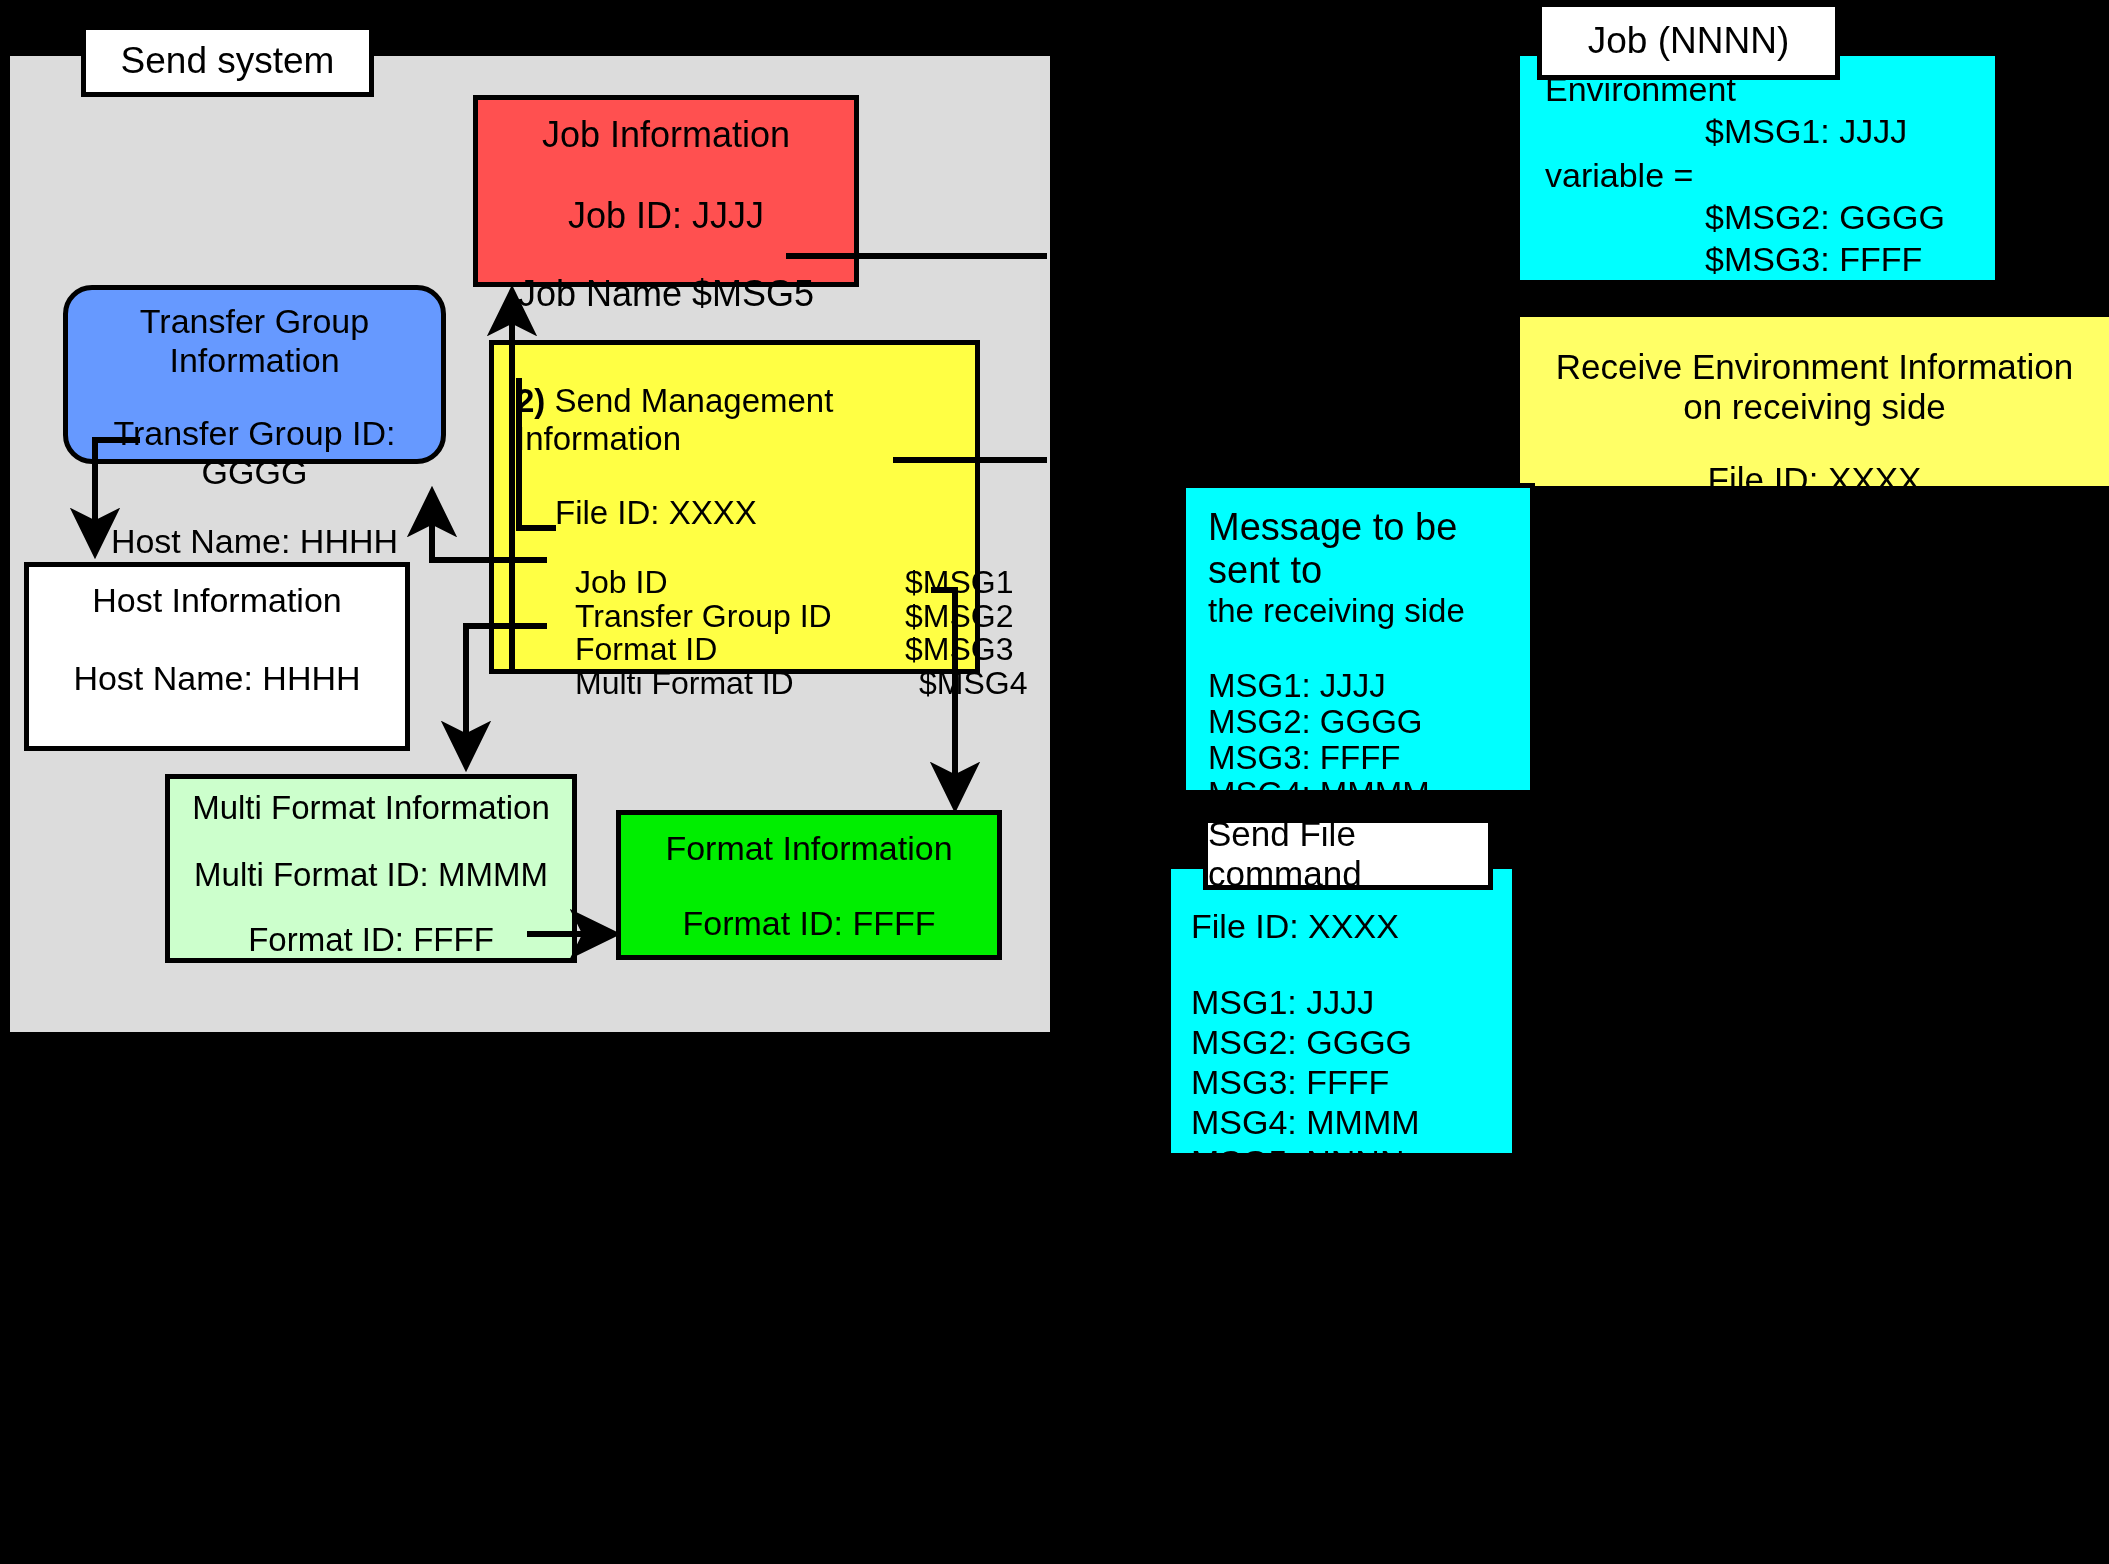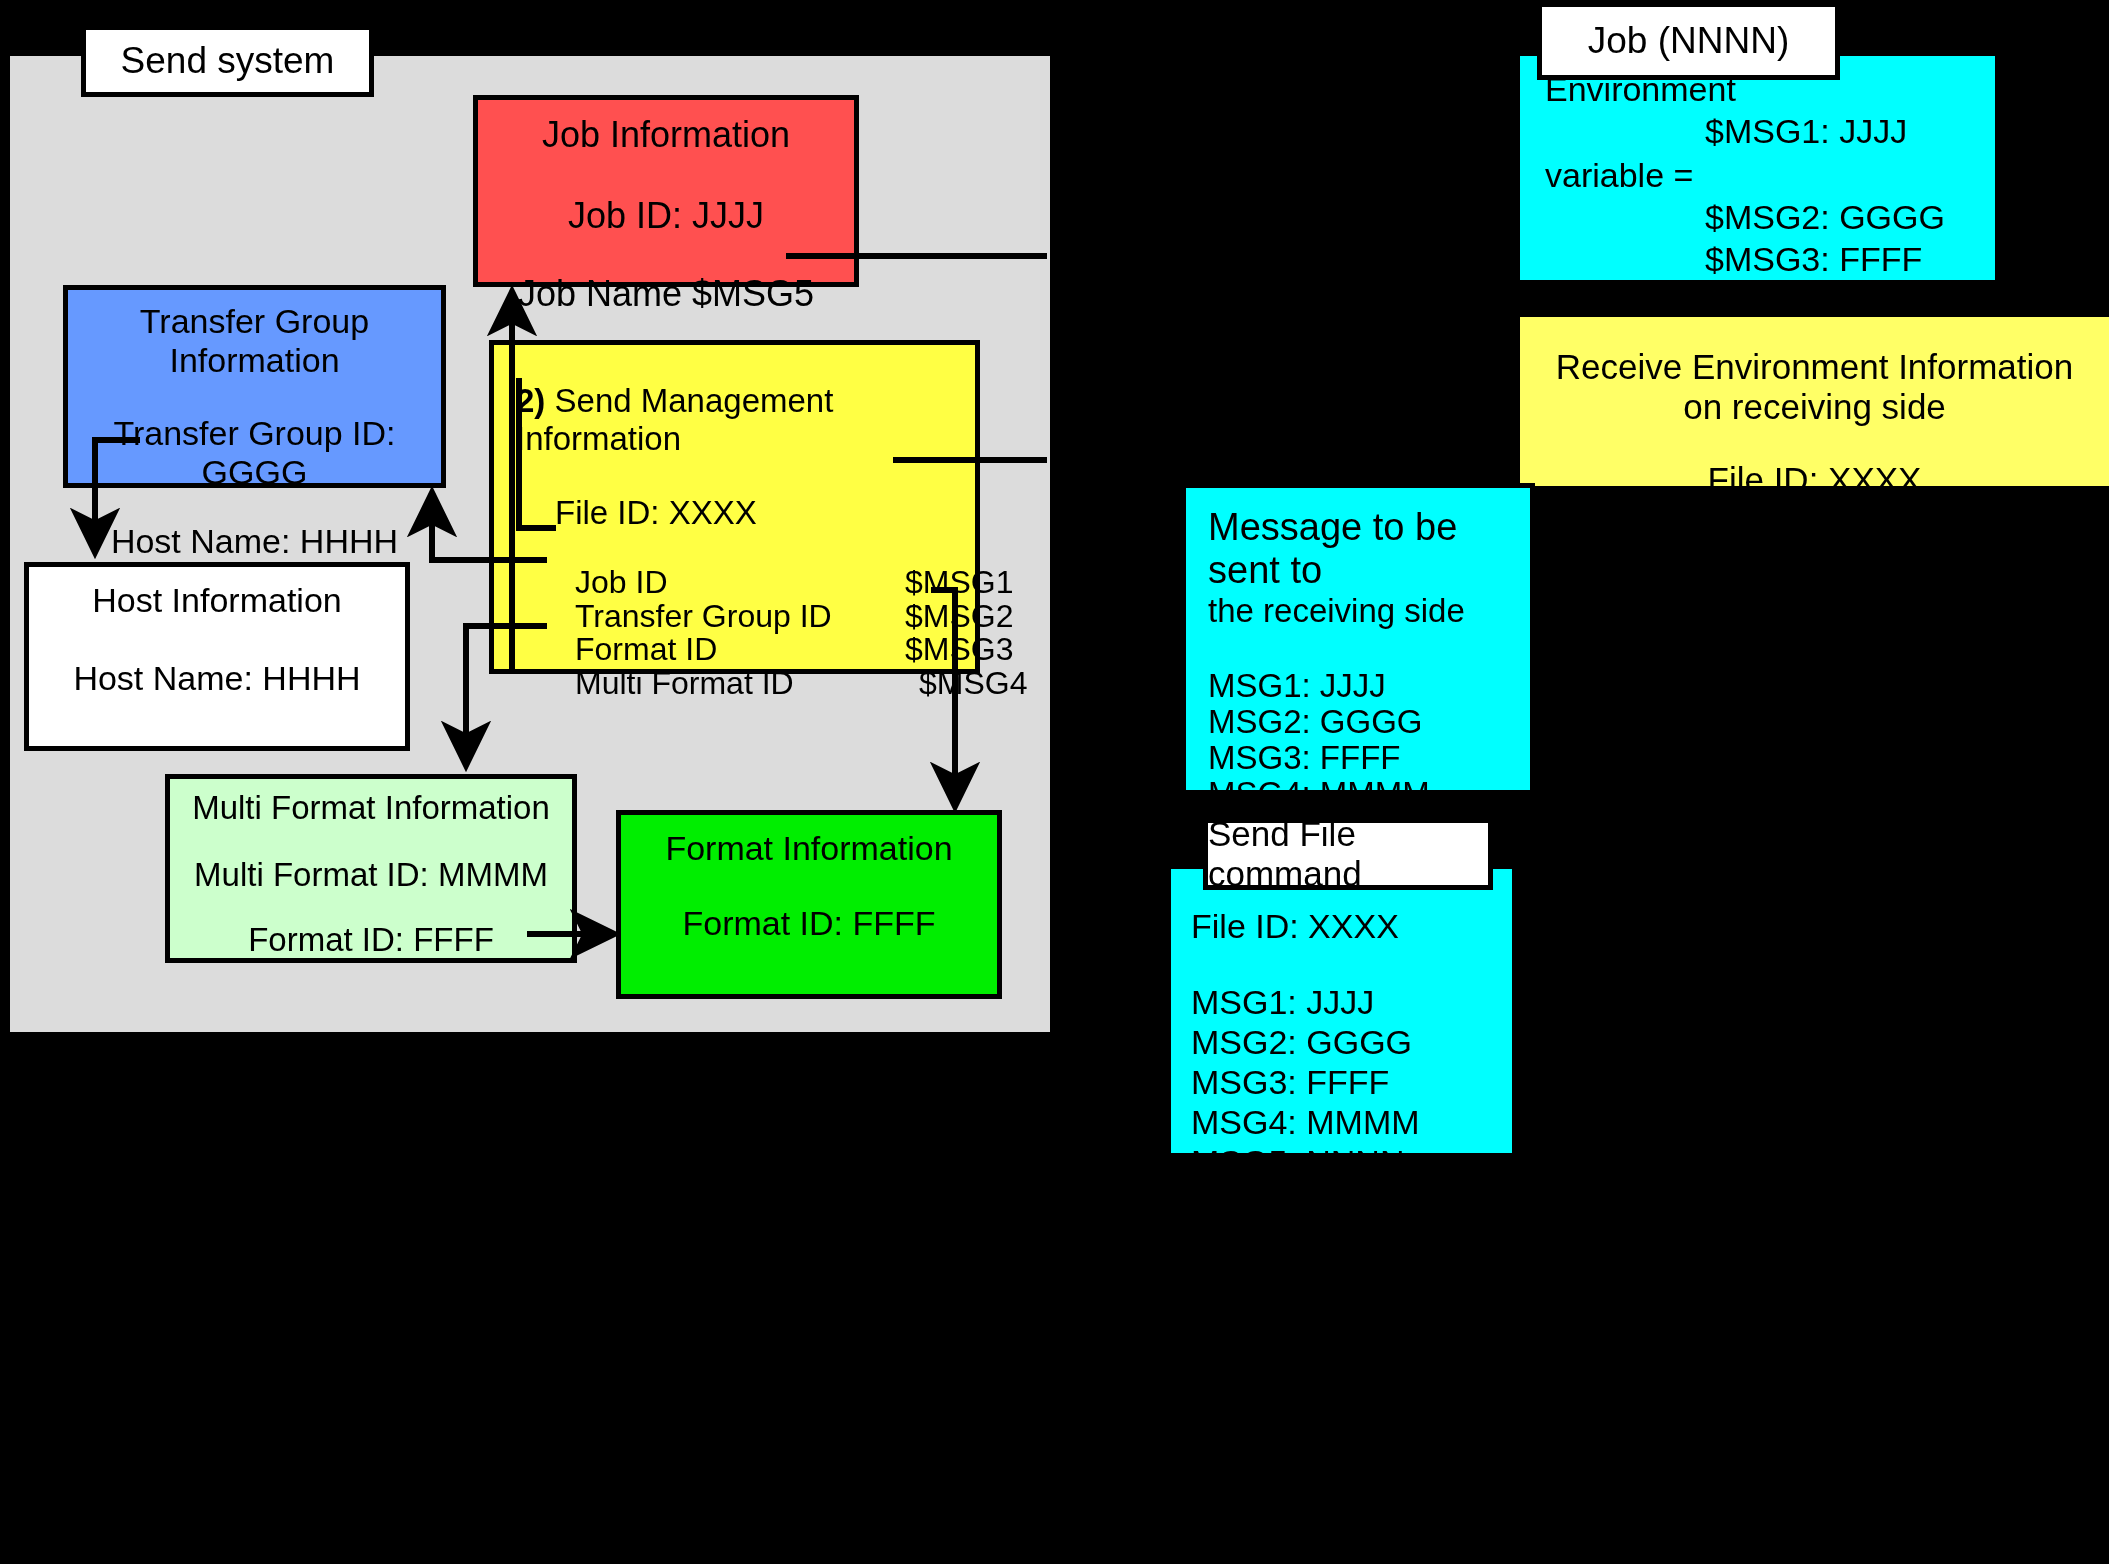--- a/index.html
+++ b/index.html
@@ -84,41 +84,41 @@
     </g>
   </svg>
 
   <div class="box" style="left:473px;top:95px;width:386px;height:192px;background:#ff5050;z-index:20;
               justify-content:flex-start;padding-top:14px;">
     <div class="ctr" style="font-size:36px;">Job Information</div>
     <div class="ctr" style="font-size:36px;margin-top:39px;">Job ID: JJJJ</div>
     <div class="ctr" style="font-size:36px;margin-top:36px;">Job Name $MSG5</div>
   </div>
 
-  <div class="box" style="left:63px;top:285px;width:383px;height:203px;background:#6699ff;z-index:20;
-              justify-content:flex-start;padding-top:12px;">
+  <div class="box" style="left:63px;top:285px;width:383px;height:179px;background:#6699ff;z-index:20;
+              justify-content:flex-start;padding-top:12px;border-radius:29px;">
     <div class="ctr" style="font-size:34px;">Transfer Group Information</div>
     <div class="ctr" style="font-size:34px;margin-top:34px;">Transfer Group ID: GGGG</div>
     <div class="ctr" style="font-size:34px;margin-top:30px;">Host Name: HHHH</div>
   </div>
 
   <div class="box" style="left:24px;top:562px;width:386px;height:189px;background:#ffffff;z-index:20;
               justify-content:flex-start;padding-top:14px;">
     <div class="ctr" style="font-size:34px;">Host Information</div>
     <div class="ctr" style="font-size:34px;margin-top:39px;">Host Name: HHHH</div>
   </div>
 
   <div class="box" style="left:165px;top:774px;width:412px;height:189px;background:#ccffcc;z-index:20;
               justify-content:center;padding-top:10px;">
     <div class="ctr" style="font-size:33px;">Multi Format Information</div>
     <div class="ctr" style="font-size:33px;margin-top:29px;">Multi Format ID: MMMM</div>
     <div class="ctr" style="font-size:33px;margin-top:27px;">Format ID: FFFF</div>
   </div>
 
-  <div class="box" style="left:616px;top:810px;width:386px;height:189px;background:#00ee00;z-index:20;
+  <div class="box" style="left:616px;top:810px;width:386px;height:150px;background:#00ee00;z-index:20;
               justify-content:flex-start;padding-top:14px;">
     <div class="ctr" style="font-size:34px;">Format Information</div>
     <div class="ctr" style="font-size:34px;margin-top:36px;">Format ID: FFFF</div>
   </div>
 
   <div class="box" style="left:489px;top:340px;width:491px;height:334px;background:#ffff44;z-index:15;
               align-items:flex-start;padding:0;">
     <div class="lft" style="font-size:33px;margin-top:37px;padding-left:22px;">
       <span style="font-weight:bold;">2)</span>
       <span>Send Management Information</span>

